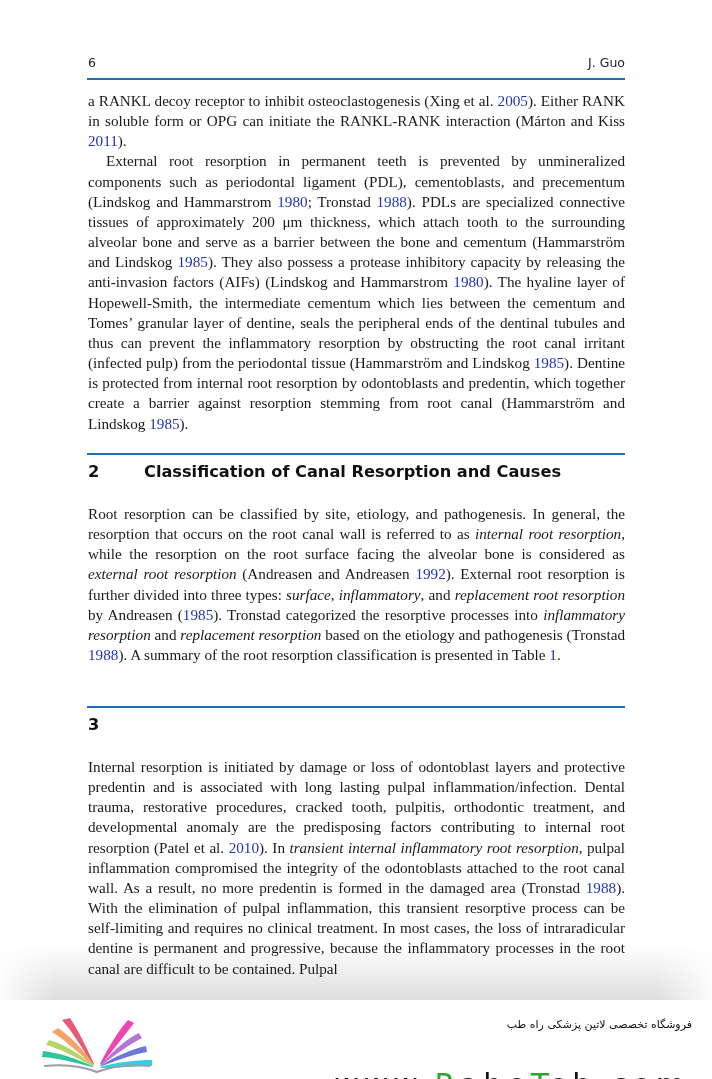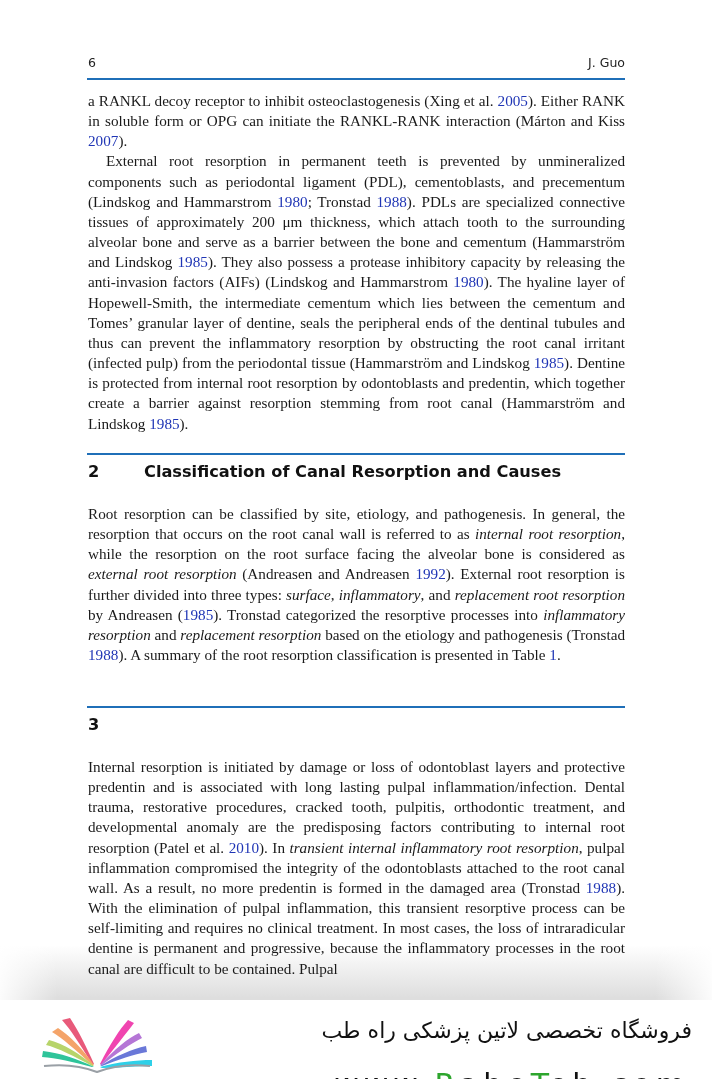--- a/index.html
+++ b/index.html
@@ -42,41 +42,41 @@
     font-weight: bold; font-size: 16.2px; color: #111;
     display: flex;
   }
   .heading .num { width: 56px; }
   .footer-brand {
     position: absolute; left: 0; top: 1000px; width: 712px; height: 79px; background: #ffffff;
   }
   .logo { position: absolute; left: 40px; top: 14px; width: 115px; height: 60px; }
   .brand-fa {
     position: absolute; right: 20px; top: 18px;
-    font-family: "DejaVu Sans", sans-serif; font-size: 22px; color: #111; direction: rtl;
+    font-family: "DejaVu Sans", sans-serif; font-size: 11px; color: #111; direction: rtl;
   }
   .brand-url {
     position: absolute; right: 22px; top: 44px;
     font-family: "DejaVu Sans", sans-serif; font-size: 30px; letter-spacing: 5px; color: #111; margin-top: 23px;
   }
   .brand-url .g { color: #2da52d; }
 </style>
 </head>
 <body>
 
 <div class="page">
 
   <div class="running-head">
     <span>6</span>
     <span>J. Guo</span>
   </div>
   <div class="rule" style="top:78px;"></div>
 
   <div class="text" style="top:91px;">
-      <p>a RANKL decoy receptor to inhibit osteoclastogenesis (Xing et al. <span class="cite">2005</span>). Either RANK in soluble form or OPG can initiate the RANKL-RANK interaction (Márton and Kiss <span class="cite">2007</span>).</p>
+      <p>a RANKL decoy receptor to inhibit osteoclastogenesis (Xing et al. <span class="cite">2005</span>). Either RANK in soluble form or OPG can initiate the RANKL-RANK interaction (Márton and Kiss <span class="cite">2011</span>).</p>
       <p class="indent">External root resorption in permanent teeth is prevented by unmineralized components such as periodontal ligament (PDL), cementoblasts, and precementum (Lindskog and Hammarstrom <span class="cite">1980</span>; Tronstad <span class="cite">1988</span>). PDLs are specialized connective tissues of approximately 200 μm thickness, which attach tooth to the surrounding alveolar bone and serve as a barrier between the bone and cementum (Hammarström and Lindskog <span class="cite">1985</span>). They also possess a protease inhibitory capacity by releasing the anti-invasion factors (AIFs) (Lindskog and Hammarstrom <span class="cite">1980</span>). The hyaline layer of Hopewell-Smith, the intermediate cementum which lies between the cementum and Tomes’ granular layer of dentine, seals the peripheral ends of the dentinal tubules and thus can prevent the inflammatory resorption by obstructing the root canal irritant (infected pulp) from the periodontal tissue (Hammarström and Lindskog <span class="cite">1985</span>). Dentine is protected from internal root resorption by odontoblasts and predentin, which together create a barrier against resorption stemming from root canal (Hammarström and Lindskog <span class="cite">1985</span>).</p>
     </div>
 
   <div class="rule" style="top:453px;"></div>
   <div class="heading" style="top:462px;">
     <span class="num">2</span>
     <span>Classification of Canal Resorption and Causes</span>
   </div>
   <div class="text" style="top:504px;">
       <p>Root resorption can be classified by site, etiology, and pathogenesis. In general, the resorption that occurs on the root canal wall is referred to as <em>internal root resorption</em>, while the resorption on the root surface facing the alveolar bone is considered as <em>external root resorption</em> (Andreasen and Andreasen <span class="cite">1992</span>). External root resorption is further divided into three types: <em>surface</em>, <em>inflammatory</em>, and <em>replacement root resorption</em> by Andreasen (<span class="cite">1985</span>). Tronstad categorized the resorptive processes into <em>inflammatory resorption</em> and <em>replacement resorption</em> based on the etiology and pathogenesis (Tronstad <span class="cite">1988</span>). A summary of the root resorption classification is presented in Table <span class="cite">1</span>.</p>

